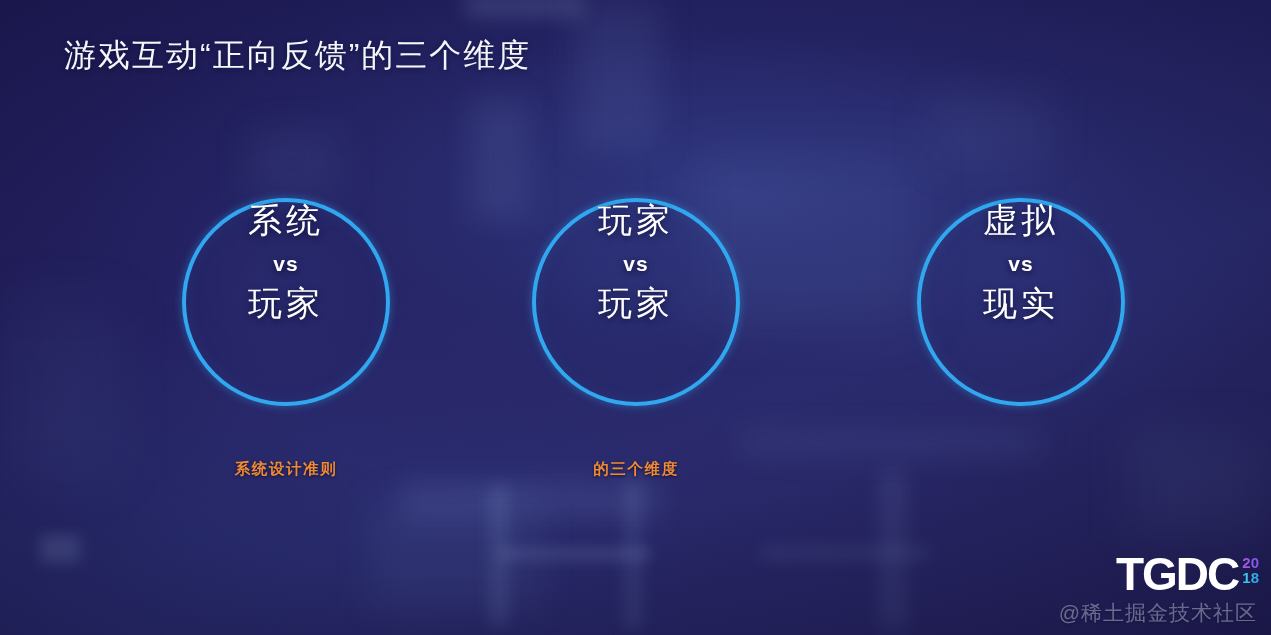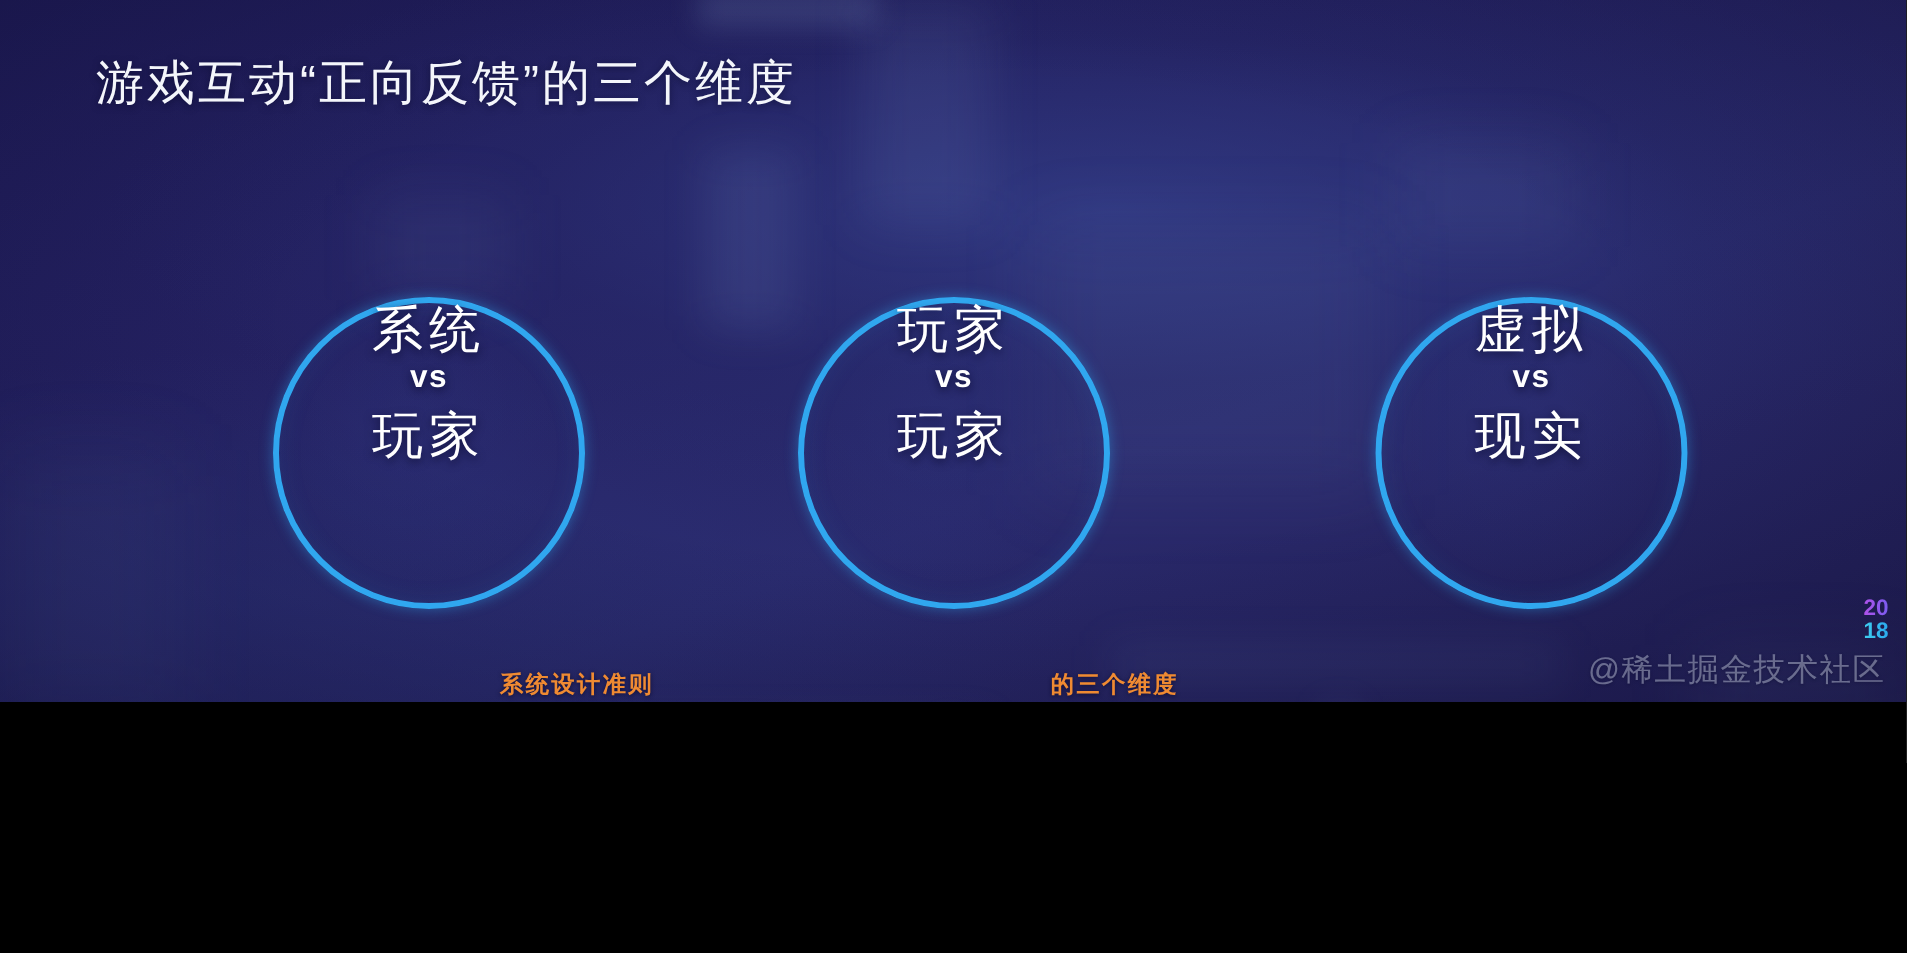--- a/index.html
+++ b/index.html
@@ -3,24 +3,24 @@
 <meta charset="utf-8">
 <style>
   html, body {
     margin: 0;
     padding: 0;
     background: #000;
   }
   #slide {
     position: relative;
     width: 1271px;
-    height: 468px;
+    height: 635px;
     overflow: hidden;
     font-family: "Liberation Sans", "DejaVu Sans", sans-serif;
-    background: #404040;
+    background: #7f1d1d;
   }
 
   
   .bg-base {
     position: absolute;
     inset: 0;
     background:
       radial-gradient(ellipse 70% 55% at 58% 30%, rgba(56,72,150,0.55) 0%, rgba(40,48,115,0.25) 45%, rgba(32,29,92,0) 75%),
       radial-gradient(ellipse 60% 50% at 15% 85%, rgba(46,56,128,0.40) 0%, rgba(32,29,92,0) 70%),
       linear-gradient(160deg, #201d5b 0%, #252263 35%, #2a2a6d 62%, #232058 100%);
@@ -106,27 +106,27 @@
     letter-spacing: 4px;
     line-height: 1.08;
     text-shadow: 0 2px 6px rgba(8,8,40,0.7);
     font-weight: 400;
   }
   .circle-vs {
     color: #ffffff;
     font-size: 21px;
     font-weight: 700;
     letter-spacing: 1px;
-    margin: 1px 0 9px 0;
+    margin: 13px 0 9px 0;
     text-shadow: 0 2px 6px rgba(8,8,40,0.7);
   }
 
   .caption {
-    margin: 40px auto 0 auto;
-    text-align: right;
+    margin: 52px auto 0 auto;
+    text-align: center;
     color: #ef8a32;
     font-size: 15.5px;
     font-weight: 700;
     letter-spacing: 1.6px;
     line-height: 1.42;
     text-shadow: 0 1px 3px rgba(10,8,40,0.75);
   }
   .caption-line { display: block; }
 
   
@@ -139,21 +139,21 @@
   }
   .logo-word {
     font-size: 46px;
     font-weight: 700;
     letter-spacing: -2px;
     color: #ffffff;
     line-height: 0.92;
     font-family: "Liberation Sans", "DejaVu Sans", sans-serif;
   }
   .logo-year {
-    margin-left: 14px;
+    margin-left: 4px;
     margin-top: 2px;
     font-size: 15px;
     font-weight: 700;
     line-height: 1.0;
     letter-spacing: 0px;
     text-align: right;
   }
   .logo-year span { display: block; }
   .ly-top {
     background: linear-gradient(90deg, #b152e8 0%, #7a5cf0 100%);
@@ -235,20 +235,21 @@
       <div class="circle">
         <div class="circle-top">虚拟</div>
         <div class="circle-vs">vs</div>
         <div class="circle-bottom">现实</div>
       </div>
     </div>
 
   </div>
 
   <div class="logo">
+    <div class="logo-word">TGDC</div>
     <div class="logo-year">
       <span class="ly-top">20</span>
       <span class="ly-bot">18</span>
     </div>
   </div>
 
   <div class="watermark">@稀土掘金技术社区</div>
 
 </div>
 

